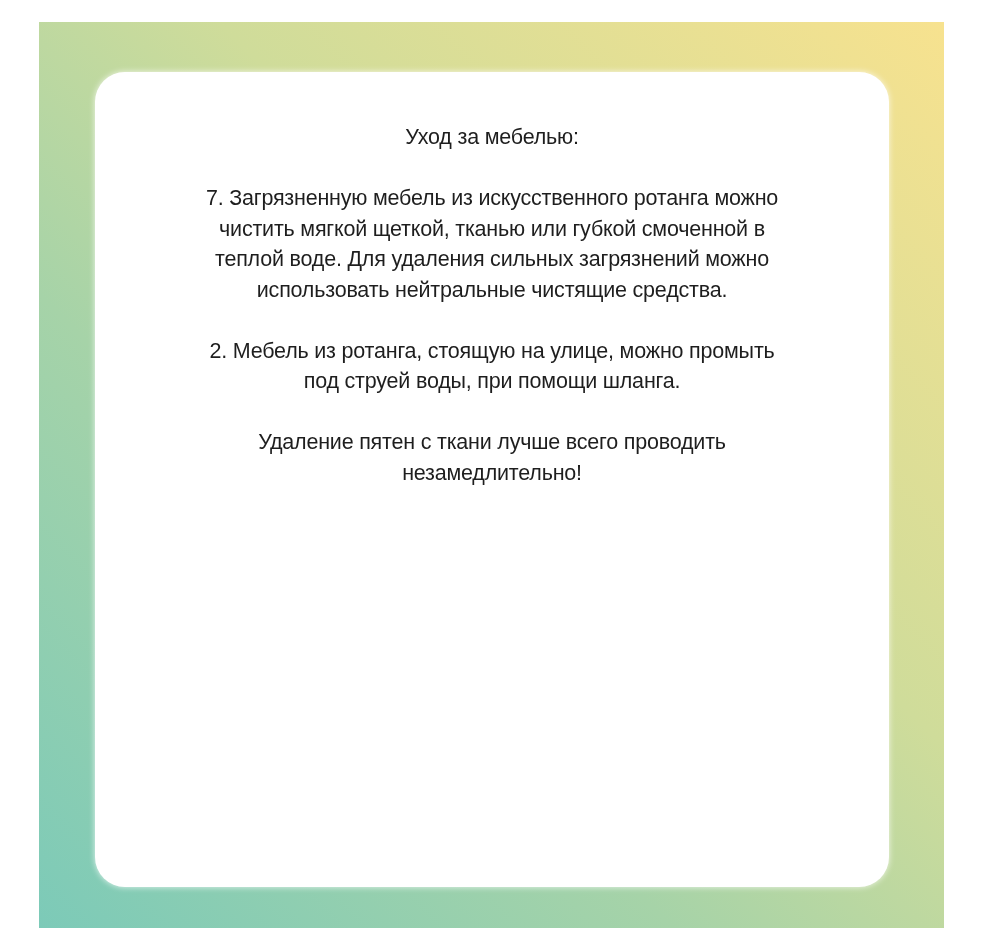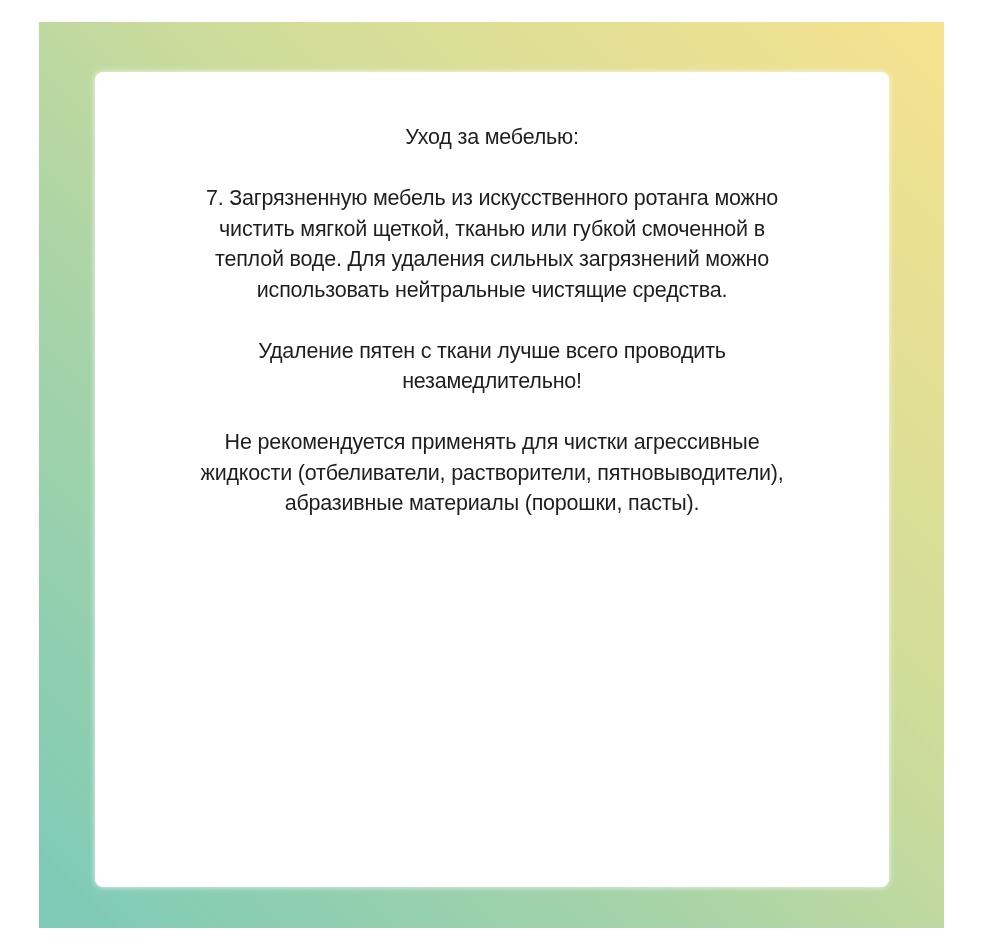--- a/index.html
+++ b/index.html
@@ -7,41 +7,40 @@
     width: 987px; height: 946px; background: #ffffff; position: relative; overflow: hidden;
     font-family: "Liberation Sans", "DejaVu Sans", sans-serif;
   }
   .poster {
     position: absolute; left: 39px; top: 22px; width: 905px; height: 906px;
     background:
       linear-gradient(45deg, #7ccab8 0%, #a6d3a8 35%, #cfdc9a 60%, #f7e28f 100%);
   }
   .card {
     position: absolute; left: 56px; top: 50px; width: 794px; height: 815px;
-    background: #ffffff; border-radius: 8px;
+    background: #ffffff; border-radius: 30px;
     box-shadow: 0 0 6px rgba(255,255,255,0.8);
   }
   .content {
     position: absolute; left: 0; right: 0; top: 50px;
     text-align: center; color: #1e1e1e;
     font-size: 21.5px; line-height: 30.5px; letter-spacing: -0.2px;
   }
   .para { margin: 0 0 30.5px 0; white-space: pre-line; }
 </style>
 </head>
 <body>
 
 <div class="poster">
   <div class="card">
     <div class="content">
       <p class="para">Уход за мебелью:</p>
       <p class="para">7. Загрязненную мебель из искусственного ротанга можно
 чистить мягкой щеткой, тканью или губкой смоченной в
 теплой воде. Для удаления сильных загрязнений можно
 использовать нейтральные чистящие средства.</p>
+      <p class="para">2. Мебель из ротанга, стоящую на улице, можно промыть
+под струей воды, при помощи шланга.</p>
       <p class="para">Удаление пятен с ткани лучше всего проводить
 незамедлительно!</p>
-      <p class="para">Не рекомендуется применять для чистки агрессивные
-жидкости (отбеливатели, растворители, пятновыводители),
-абразивные материалы (порошки, пасты).</p>
     </div>
   </div>
 </div>
 
 </body></html>

